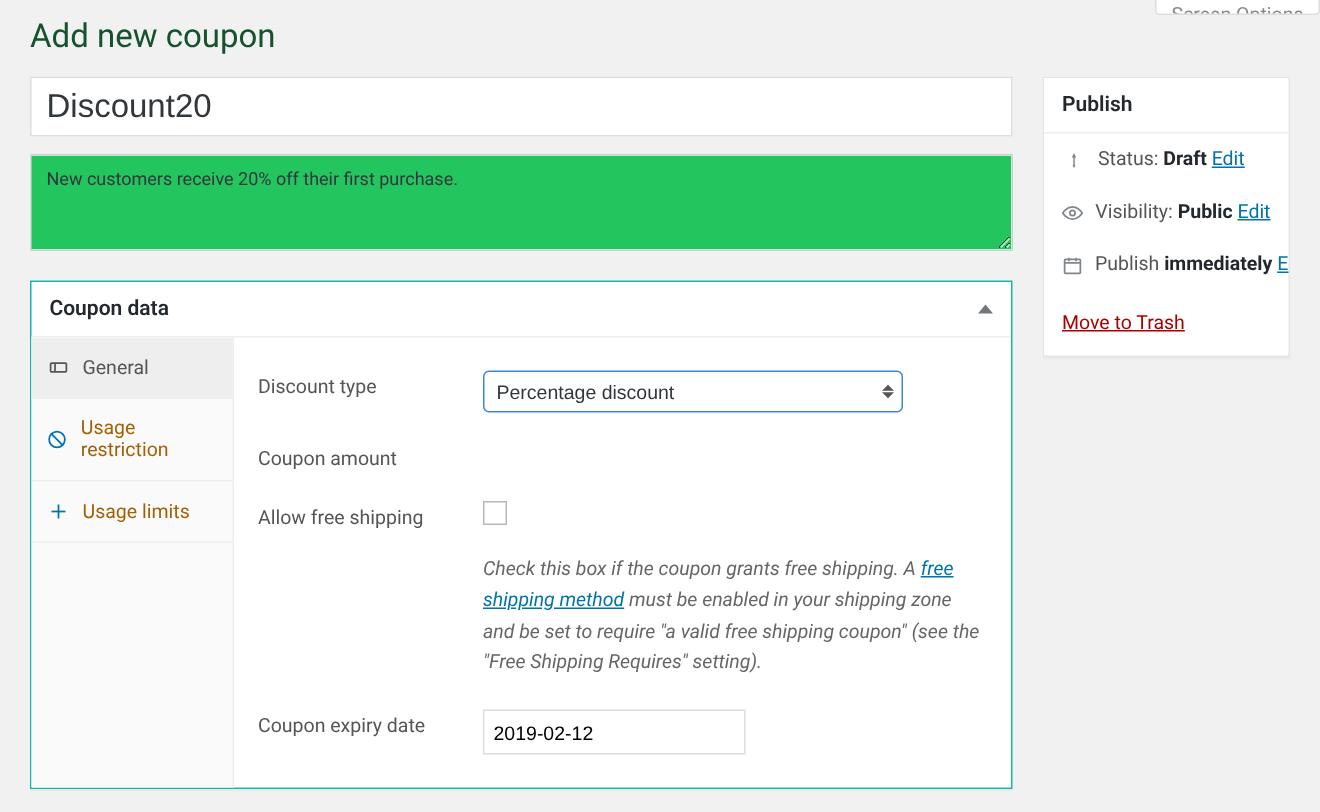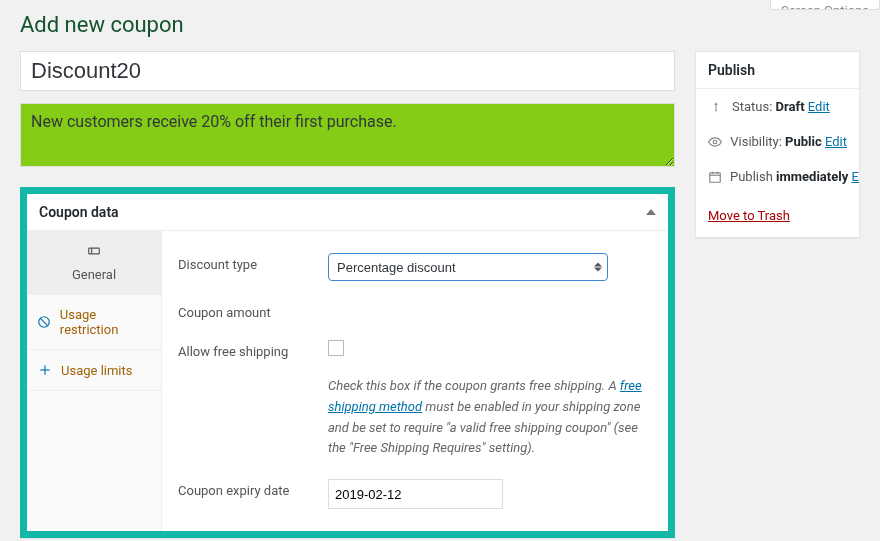--- a/index.html
+++ b/index.html
@@ -46,33 +46,33 @@
     border: 1px solid #ddd;
     background: #fff;
     color: #32373c;
     height: 40px;
     outline: none;
     display: block;
     margin-bottom: 12px;
   }
   .desc-area {
     width: 100%;
-    font-size: 16px;
+    font-size: 12px;
     padding: 8px 10px;
     border: 1px solid #ddd;
-    background: #84cc16;
+    background: #22c55e;
     color: #32373c;
     resize: both;
     height: 64px;
     font-family: inherit;
     display: block;
   }
 
   .postbox {
-    border: 7px solid #14b8a6;
+    border: 1px solid #14b8a6;
     background: #fff;
     box-shadow: 0 1px 1px rgba(0,0,0,.04);
     margin-top: 20px;
   }
   .postbox-header {
     display: flex;
     justify-content: space-between;
     align-items: center;
     padding: 10px 12px;
     border-bottom: 1px solid #eee;
@@ -96,21 +96,21 @@
   }
   .tab {
     display: flex;
     align-items: center;
     gap: 8px;
     padding: 12px 10px;
     border-bottom: 1px solid #eee;
     font-size: 13px;
     cursor: pointer;
   }
-  .tab.active { background: #eee; color: #555; flex-direction: column; }
+  .tab.active { background: #eee; color: #555; }
   .tab.inactive { color: #a16207; }
   .tab-icon { width: 16px; height: 16px; display:inline-flex; align-items:center; justify-content:center; color:inherit;}
   
   .panel { flex: 1; padding: 12px 16px; }
   .form-row { display: flex; align-items: flex-start; padding: 10px 0; gap: 10px; }
   .form-label { width: 140px; flex: 0 0 140px; font-size: 13px; color: #555; padding-top:4px;}
   .form-field { flex: 1; }
   select.wc-select {
     width: 280px;
     height: 28px;

